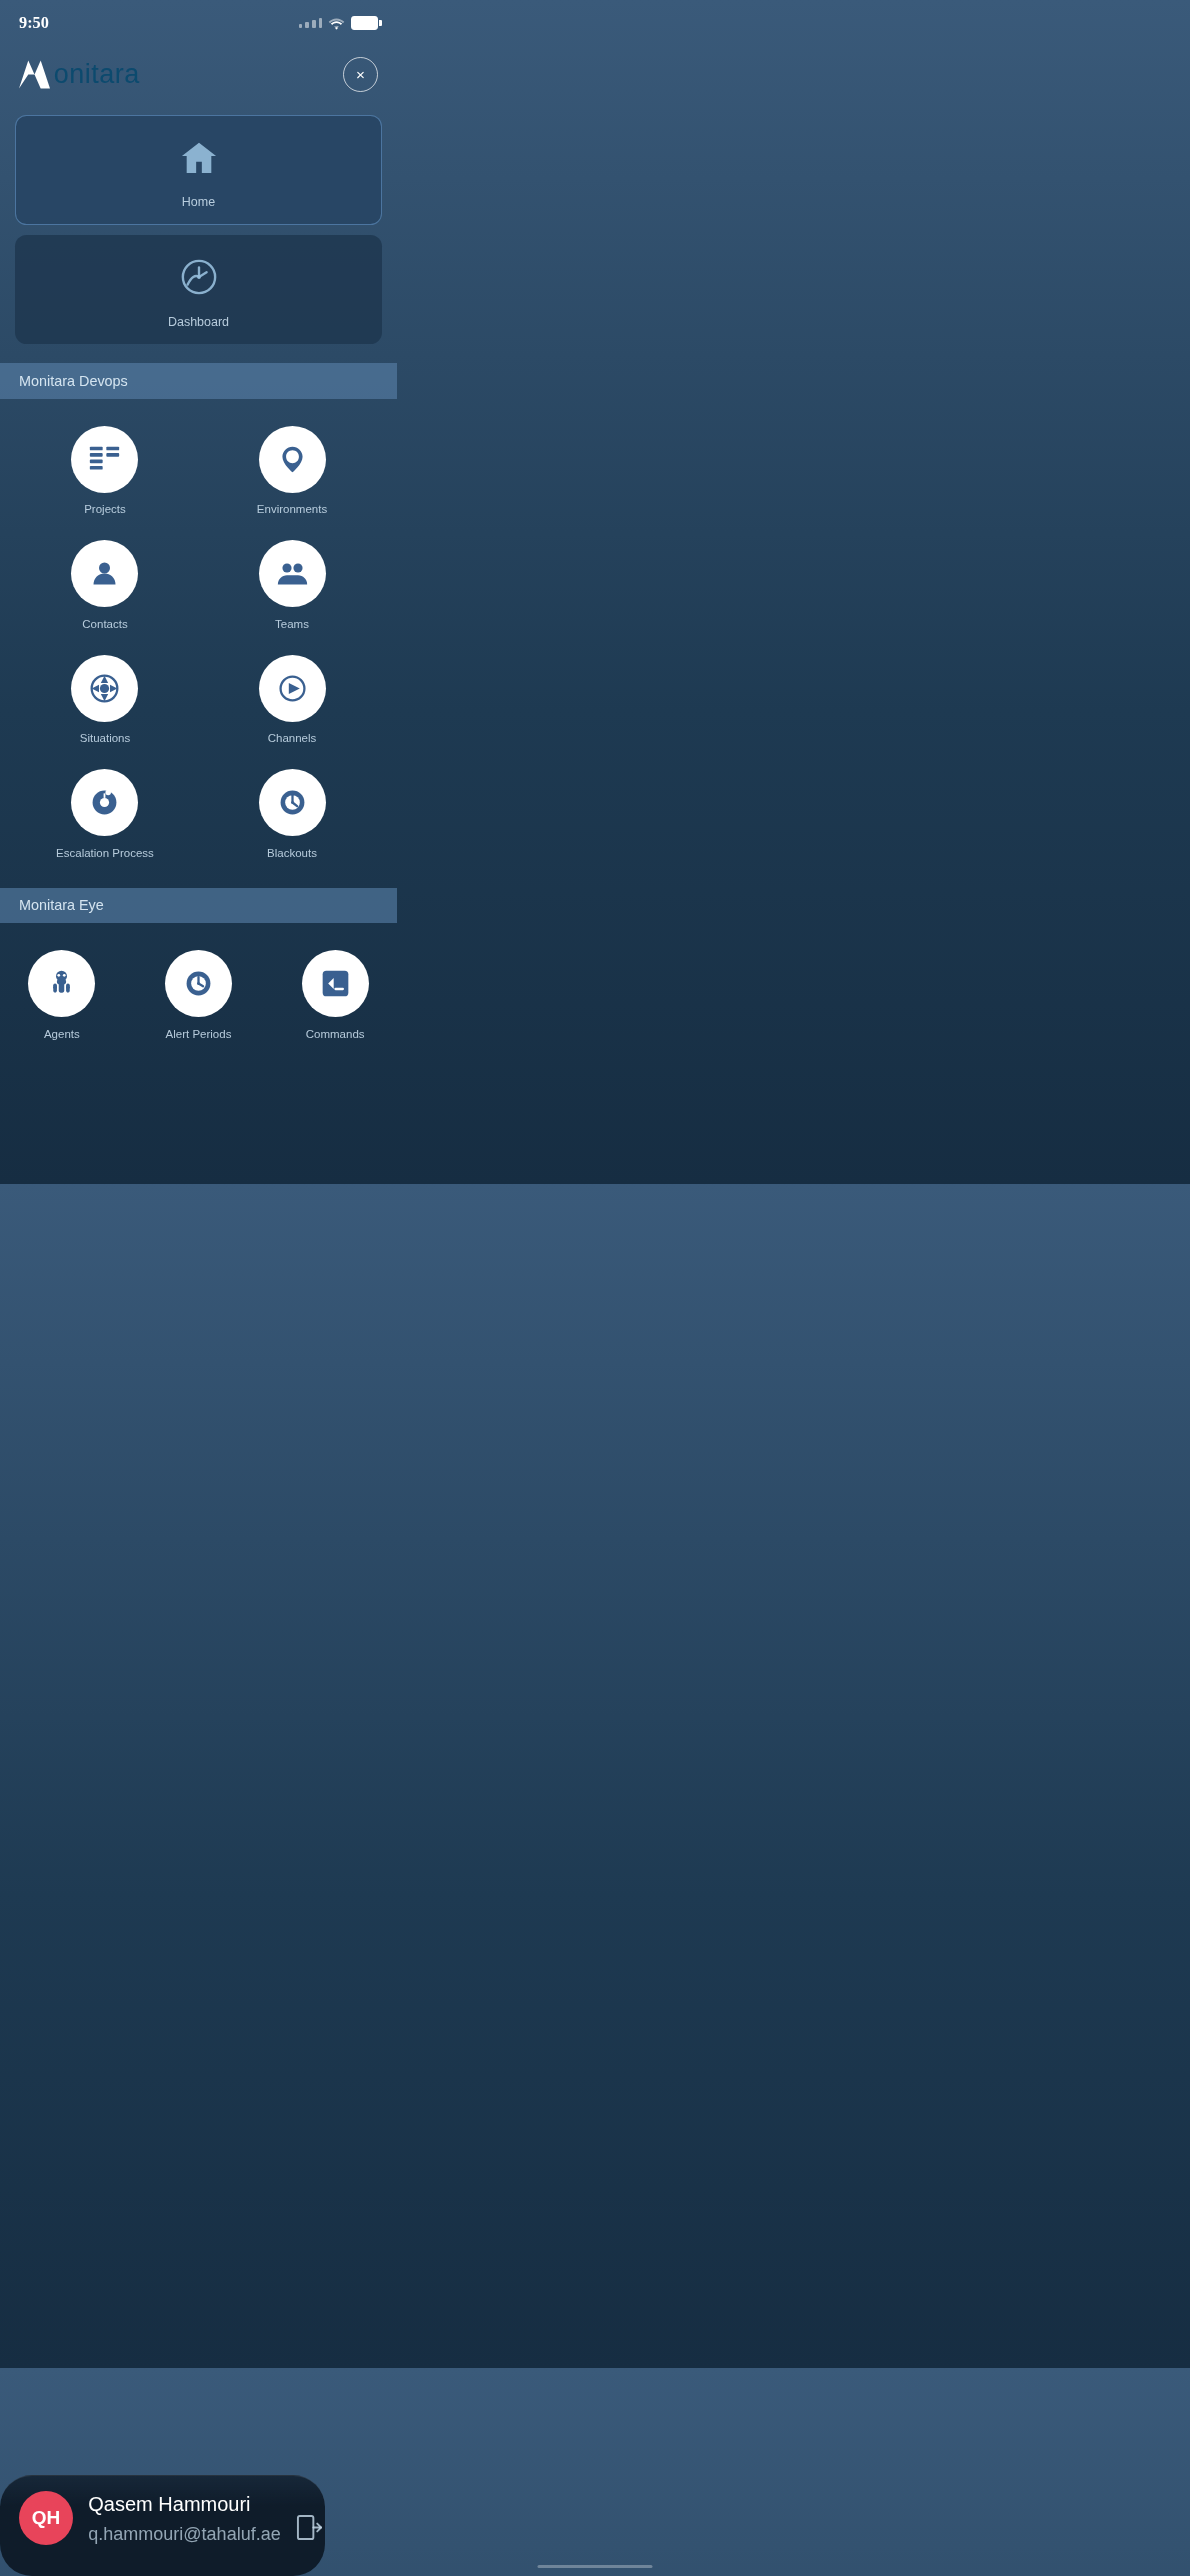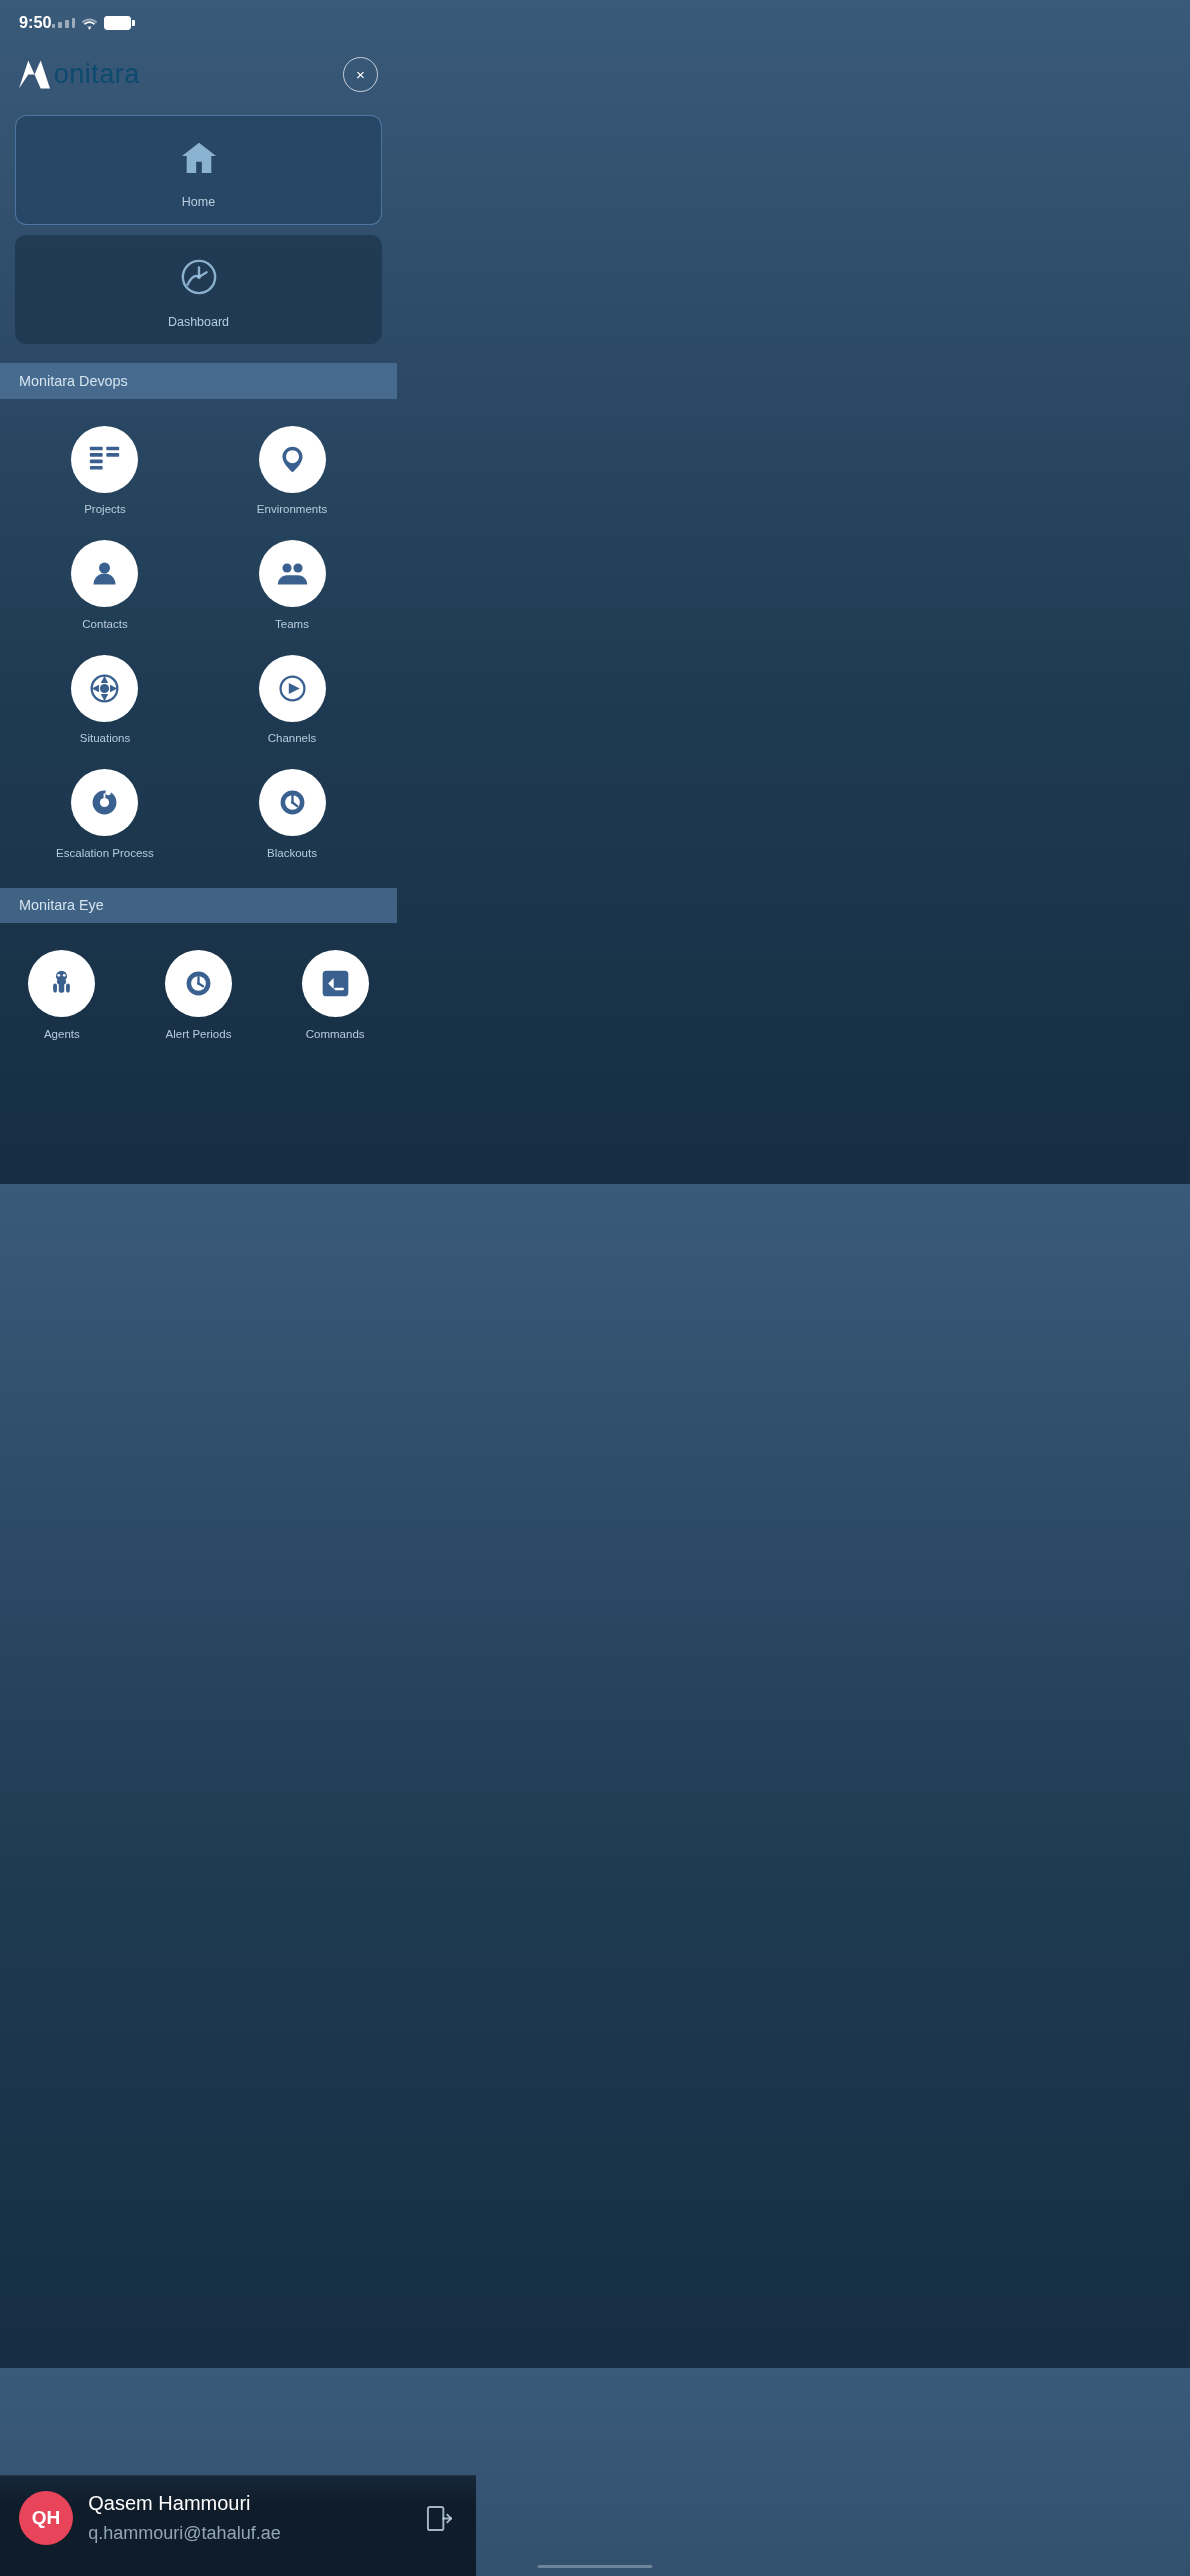--- a/index.html
+++ b/index.html
@@ -10,24 +10,25 @@
       min-height: 859px;
       background: linear-gradient(180deg, #3a5a7a 0%, #1e3a52 60%, #162d42 100%);
       font-family: -apple-system, BlinkMacSystemFont, 'Helvetica Neue', sans-serif;
       color: white;
       overflow-x: hidden;
     }
 
     
     .status-bar {
       display: flex;
-      justify-content: flex-start;
+      justify-content: space-between;
       align-items: center;
       padding: 11.5px 19px 7.7px;
       height: 42px;
+      font-family: Liberation Serif, serif;
     }
 
     .status-time {
       font-size: 16.3px;
       font-weight: 600;
       color: white;
     }
 
     .status-icons {
       display: flex;
@@ -205,27 +206,28 @@
       grid-template-columns: repeat(3, 1fr);
       gap: 23px 23px;
       padding: 27px 5px;
     }
 
     
     .footer {
       position: fixed;
       bottom: 0;
       left: 0;
-      width: 476px;
+      width: 325px;
       padding: 15.3px 19px 31px;
       background: linear-gradient(to top, rgba(15, 28, 42, 1) 70%, rgba(15, 28, 42, 0.8));
       border-top: 1px solid rgba(255,255,255,0.1);
       display: flex;
-      align-items: center;
+      align-items: flex-end;
       gap: 15.3px;
+      border-radius: 32px;
     }
 
     .avatar {
       width: 54px;
       height: 54px;
       background: #e8445a;
       border-radius: 50%;
       display: flex;
       align-items: center;
       justify-content: center;

